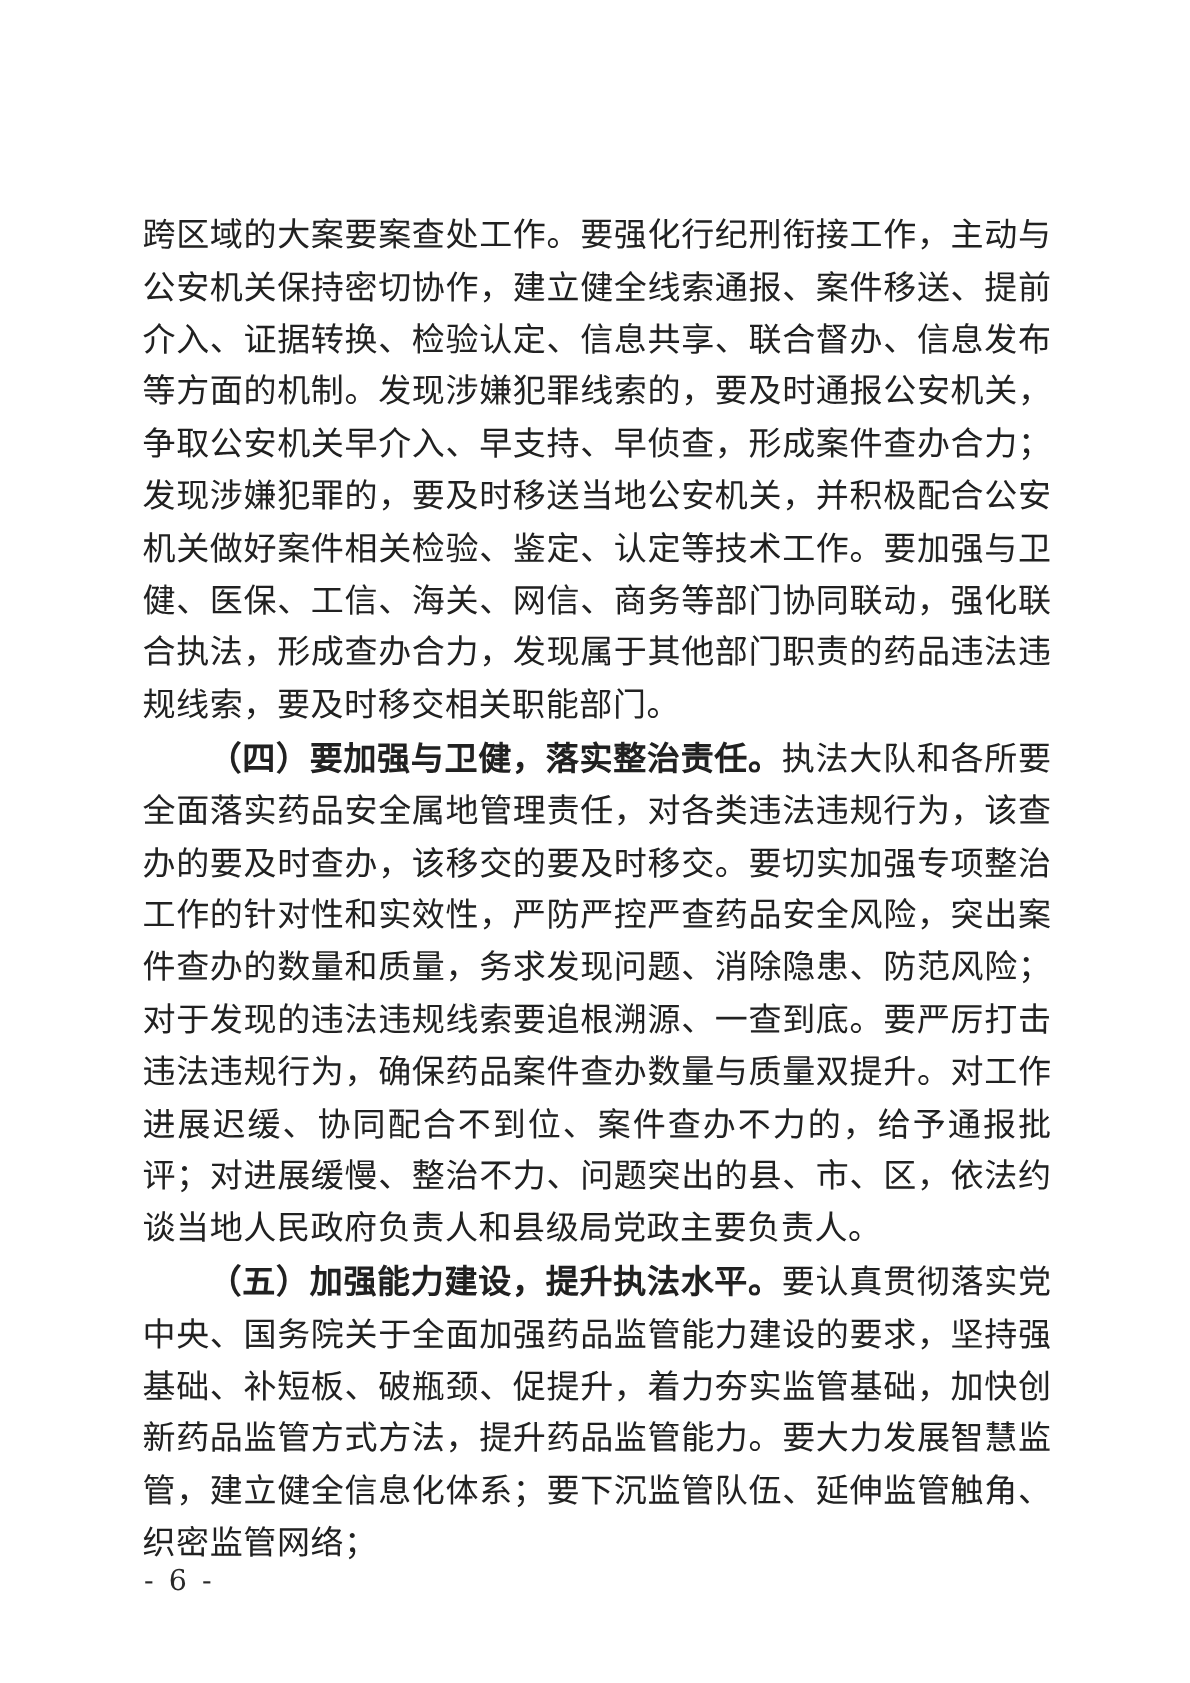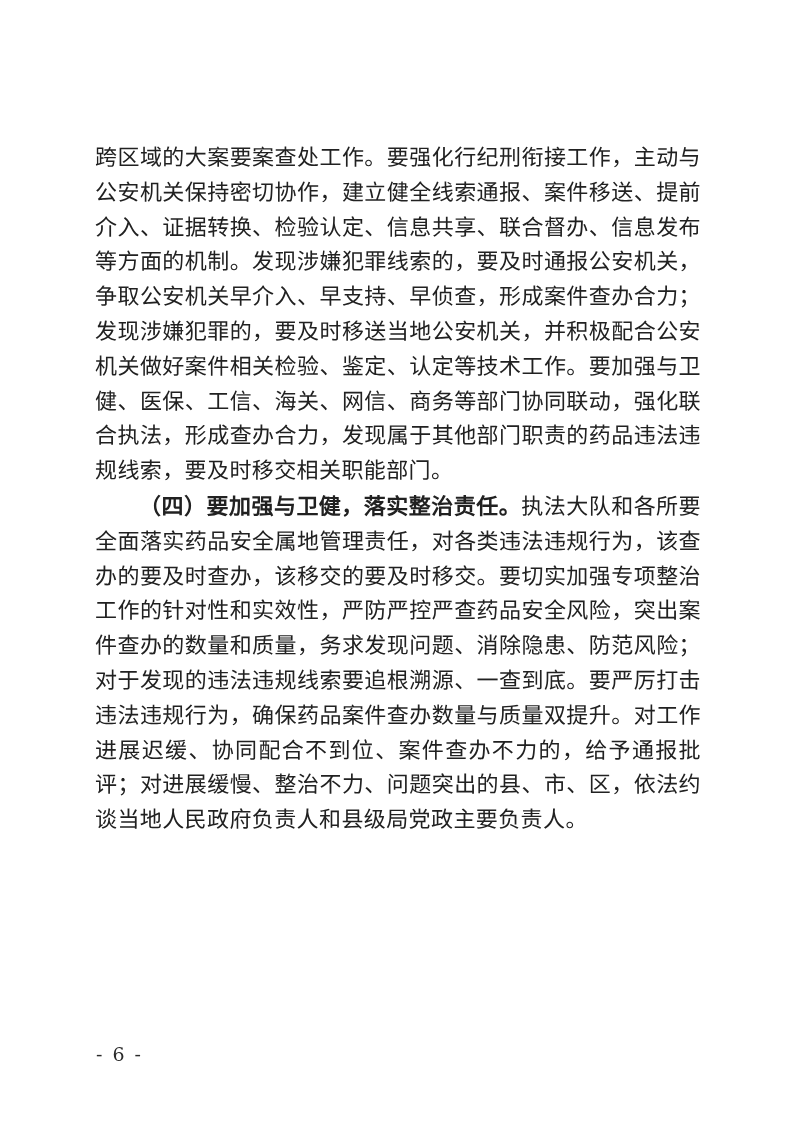--- a/index.html
+++ b/index.html
@@ -48,15 +48,16 @@
     color: #2a2a2a;
   }
 </style>
 </head>
 <body>
 
 <div class="page">
   <div class="content">
     <p class="para"><span>跨区域的大案要案查处工作。要强化行纪刑衔接工作，主动与公安机关保持密切协作，建立健全线索通报、案件移送、提前介入、证据转换、检验认定、信息共享、联合督办、信息发布等方面的机制。发现涉嫌犯罪线索的，要及时通报公安机关，争取公安机关早介入、早支持、早侦查，形成案件查办合力；发现涉嫌犯罪的，要及时移送当地公安机关，并积极配合公安机关做好案件相关检验、鉴定、认定等技术工作。要加强与卫健、医保、工信、海关、网信、商务等部门协同联动，强化联合执法，形成查办合力，发现属于其他部门职责的药品违法违规线索，要及时移交相关职能部门。</span></p>
     <p class="para indent"><span class="lead">（四）要加强与卫健，落实整治责任。</span><span>执法大队和各所要全面落实药品安全属地管理责任，对各类违法违规行为，该查办的要及时查办，该移交的要及时移交。要切实加强专项整治工作的针对性和实效性，严防严控严查药品安全风险，突出案件查办的数量和质量，务求发现问题、消除隐患、防范风险；对于发现的违法违规线索要追根溯源、一查到底。要严厉打击违法违规行为，确保药品案件查办数量与质量双提升。对工作进展迟缓、协同配合不到位、案件查办不力的，给予通报批评；对进展缓慢、整治不力、问题突出的县、市、区，依法约谈当地人民政府负责人和县级局党政主要负责人。</span></p>
+    <p class="para indent"><span class="lead">（五）加强能力建设，提升执法水平。</span><span>要认真贯彻落实党中央、国务院关于全面加强药品监管能力建设的要求，坚持强基础、补短板、破瓶颈、促提升，着力夯实监管基础，加快创新药品监管方式方法，提升药品监管能力。要大力发展智慧监管，建立健全信息化体系；要下沉监管队伍、延伸监管触角、织密监管网络；</span></p>
   </div>
   <div class="page-number">- 6 -</div>
 </div>
 
 </body></html>

